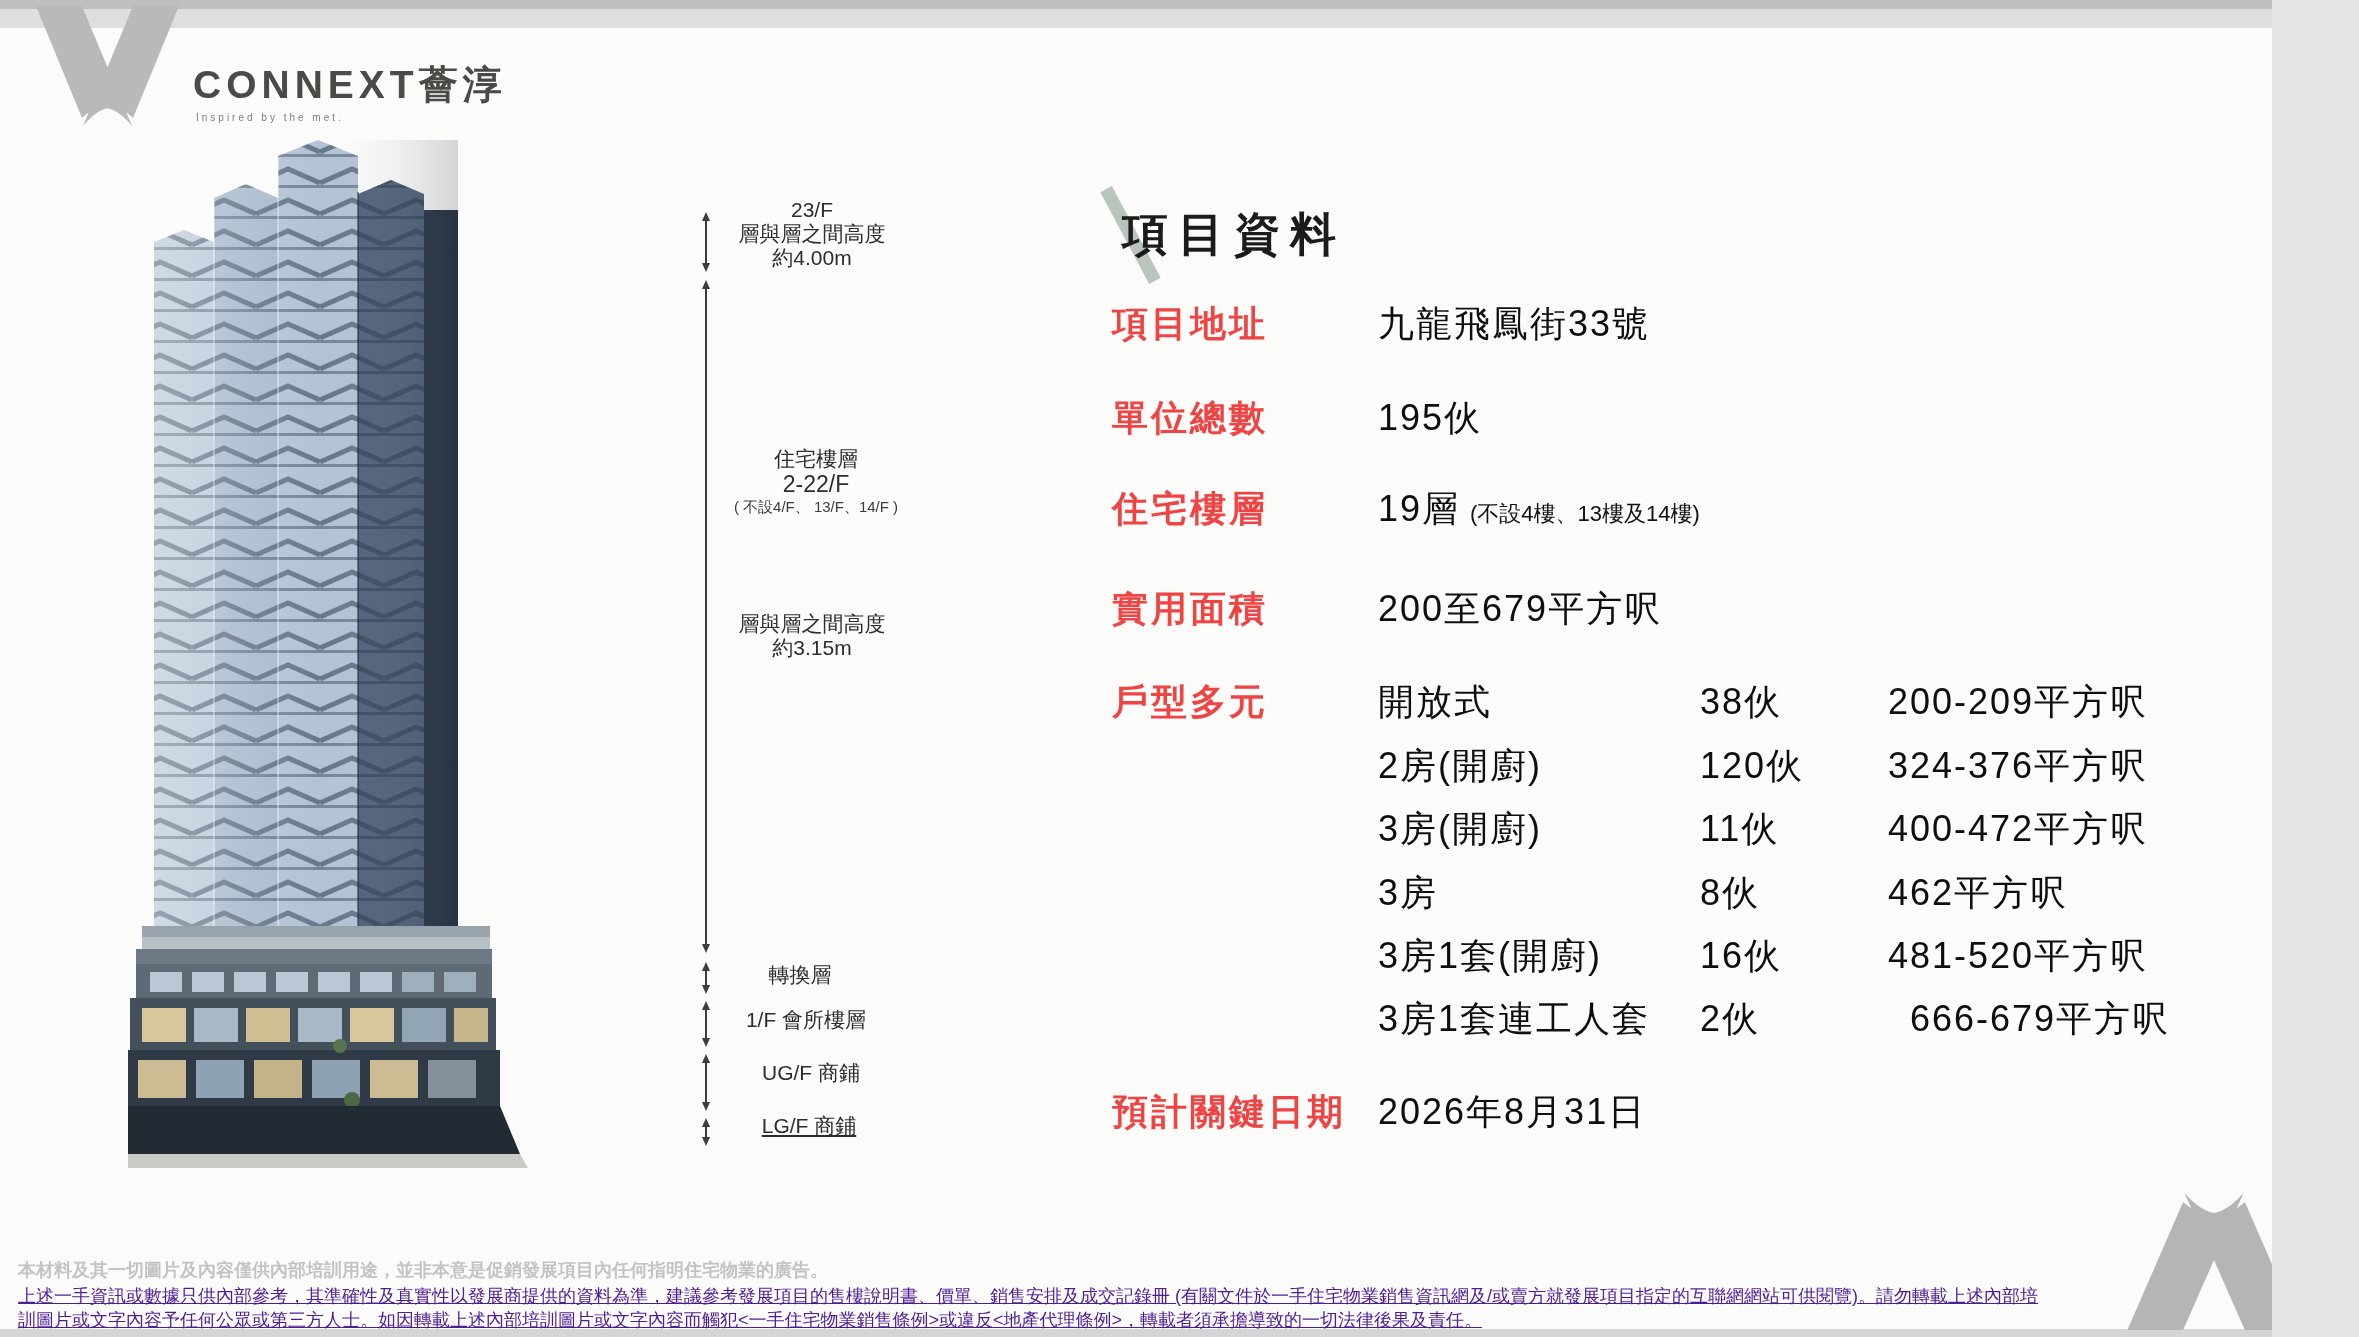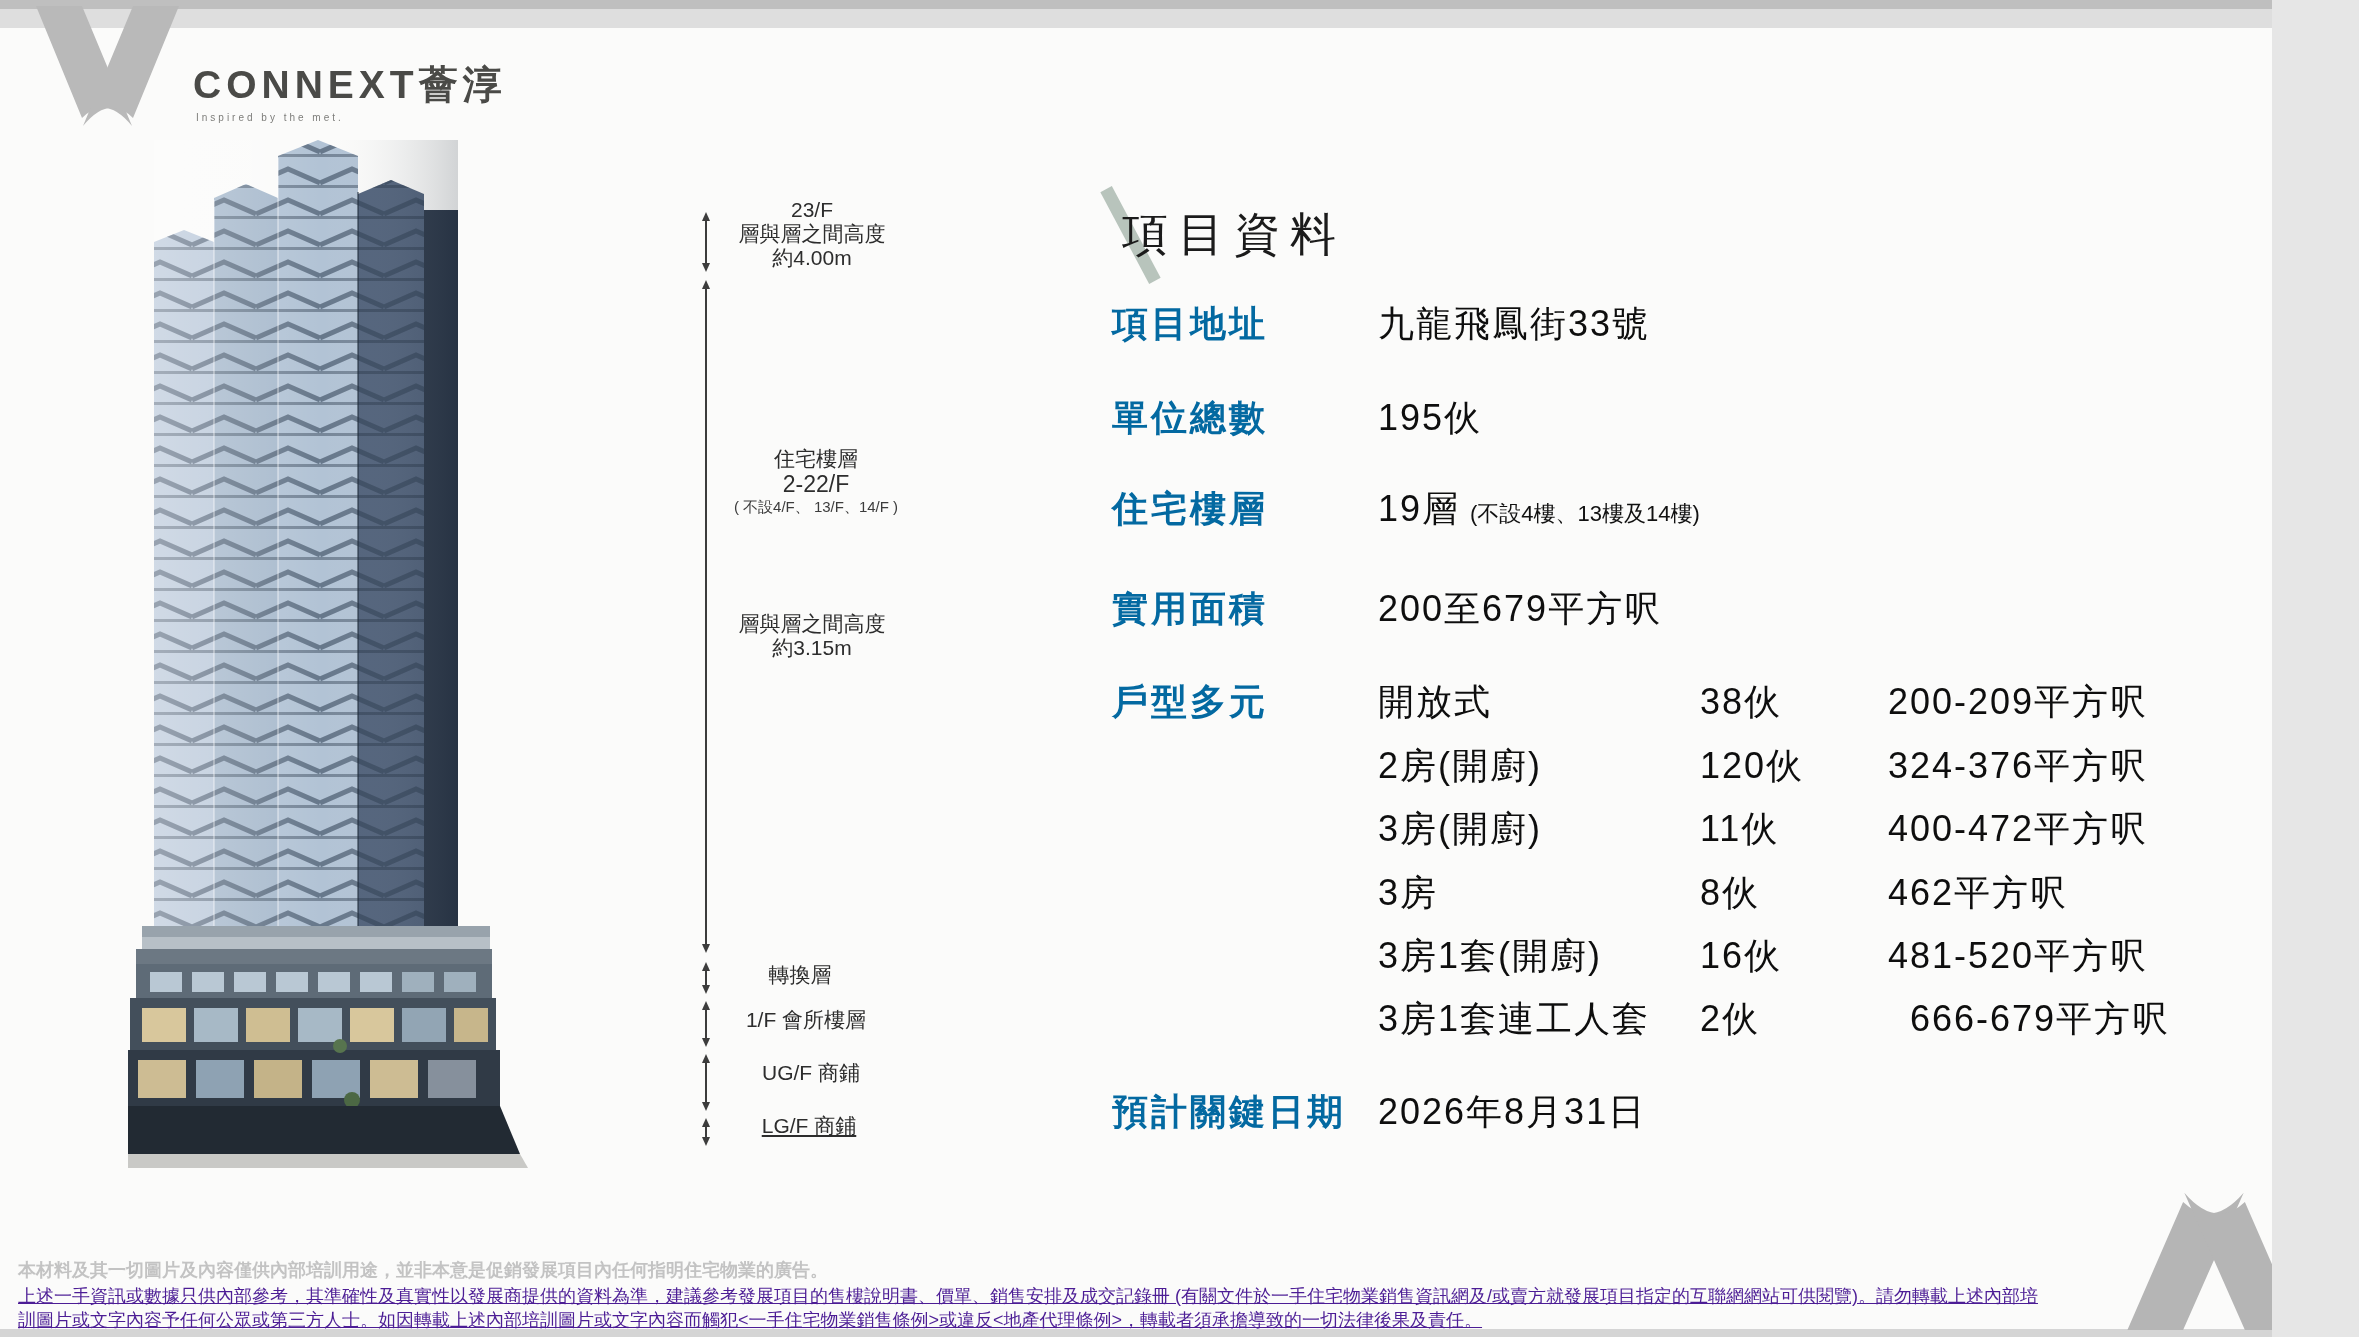--- a/index.html
+++ b/index.html
@@ -14,24 +14,24 @@
             letter-spacing:5px;color:#4a4a47;}
   .tagline{position:absolute;left:196px;top:112px;font-size:10px;letter-spacing:3px;color:#7d7d7a;}
 
   .ann{position:absolute;transform:translateX(-50%);text-align:center;color:#2d2d2d;white-space:nowrap;}
   .ann-l{font-size:21px;line-height:24px;}
   .ann-big{font-size:23px;line-height:26px;text-align:center;}
   .ann-note{font-size:15px;line-height:20px;color:#3c3c3c;}
 
   .accent-slash{position:absolute;left:1124px;top:183px;width:13px;height:104px;
                 background:#b8c4bc;transform:rotate(-28deg);}
-  .info-title{position:absolute;left:1122px;top:204px;margin:0;font-size:46px;font-weight:400;
+  .info-title{position:absolute;left:1122px;top:204px;margin:0;font-size:46px;font-weight:700;
               letter-spacing:10px;color:#1b1b1b;z-index:1;}
 
-  .lbl{position:absolute;left:1112px;font-size:36px;font-weight:700;letter-spacing:3px;color:#0369a1;white-space:nowrap;}
+  .lbl{position:absolute;left:1112px;font-size:36px;font-weight:700;letter-spacing:3px;color:#ef4444;white-space:nowrap;}
   .val{position:absolute;left:1378px;font-size:36px;font-weight:400;letter-spacing:2px;color:#0e0e0e;white-space:nowrap;}
   .val-note{font-size:22px;letter-spacing:0;margin-left:10px;color:#111;}
   .cell-count{left:1700px;}
   .cell-size{left:1888px;}
 
   .footer-line{position:absolute;left:18px;font-size:18px;line-height:22px;white-space:nowrap;z-index:2;}
   .f1{color:#c3c3c3;font-weight:700;}
   .f23{color:#4c1d95;font-weight:400;text-decoration:underline;}
 
   svg{display:block;}

